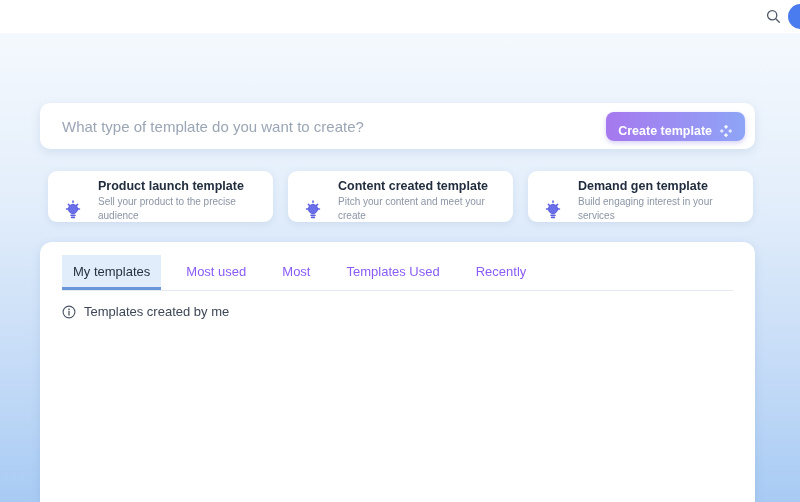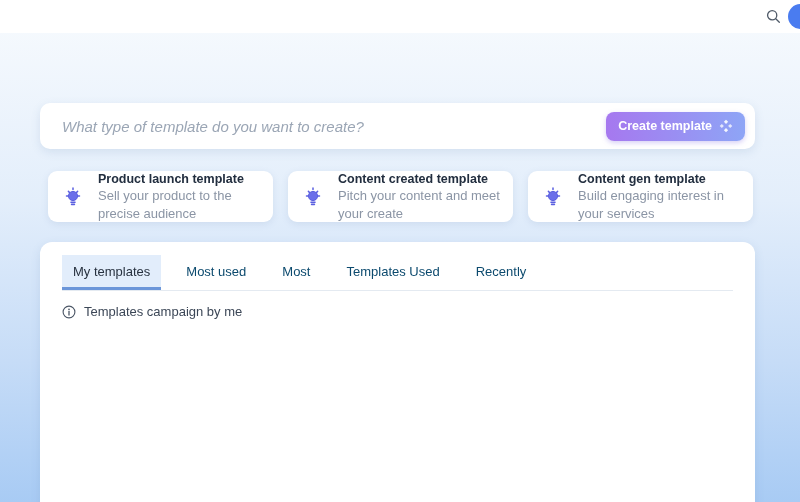--- a/index.html
+++ b/index.html
@@ -33,64 +33,64 @@
   
   .composer {
     position: absolute; left: 40px; top: 103px; width: 715px; height: 46px;
     background: #ffffff; border-radius: 10px;
     box-shadow: 0 3px 10px rgba(96, 129, 173, 0.16);
     display: flex; align-items: center; padding: 0 10px 0 22px;
   }
   .composer input {
     flex: 1; border: none; outline: none; background: transparent;
     font-family: "Liberation Sans", sans-serif;
-    font-size: 15px; color: #3b4656; font-style: italic;
+    font-size: 15px; color: #3b4656;
   }
   .composer input::placeholder { color: #9ba6b5; }
   .create-btn {
     border: none; cursor: pointer;
-    height: 29px; padding: 0 12px;
+    height: 29px; padding: 12px 12px;
     border-radius: 8px;
     background: linear-gradient(90deg, #a678ef 0%, #8ea5f6 100%);
     color: #ffffff; font-family: "Liberation Sans", sans-serif;
     font-size: 12.5px; font-weight: bold;
-    display: flex; align-items: center; gap: 7px;
+    display: flex; gap: 7px;
     box-shadow: 0 2px 5px rgba(140, 120, 230, 0.35);
   }
 
   
   .cards {
     position: absolute; left: 48px; top: 171px;
     display: flex; gap: 15px;
   }
   .card {
     width: 225px; height: 51px;
     background: #ffffff; border-radius: 9px;
     box-shadow: 0 2px 7px rgba(96, 129, 173, 0.14);
-    display: flex; align-items: center; gap: 13px;
+    display: flex; align-items: flex-end; gap: 13px;
     padding: 0 10px 0 13px;
     cursor: pointer;
   }
   .card-title { font-size: 12.5px; font-weight: bold; color: #222e3f; line-height: 1.35; }
-  .card-sub   { font-size: 13px; color: #8b95a5; line-height: 1.35; }
+  .card-sub   { font-size: 10px; color: #8b95a5; line-height: 1.35; }
 
   
   .panel {
     position: absolute; left: 40px; top: 242px; width: 715px; height: 296px;
     background: #ffffff; border-radius: 12px;
     box-shadow: 0 3px 10px rgba(96, 129, 173, 0.16);
   }
   .tabs {
     display: flex; align-items: stretch;
     margin: 13px 22px 0 22px;
     border-bottom: 1px solid #e4eaf1;
   }
   .tab {
     padding: 9px 11px 8px 11px; margin-right: 14px;
-    font-size: 13px; color: #0c4a6e;
+    font-size: 13px; color: #8b5cf6;
     border-bottom: 3px solid transparent;
     cursor: pointer; white-space: nowrap;
   }
   .tab.active {
     background: #e2edfb;
     color: #27313f;
     border-bottom-color: #6b96d9;
   }
   .empty-row {
     display: flex; align-items: center; gap: 8px;
@@ -165,21 +165,21 @@
     <div class="card">
       <span style="display:flex">
         <svg width="24" height="24" viewBox="0 0 24 24" fill="none">
           <circle cx="12" cy="11" r="4.6" fill="#6a6ee9"></circle>
           <circle cx="12" cy="11" r="4.6" stroke="#5a5fe0" stroke-width="1"></circle>
           <path d="M10 17.2 h4 M10.6 19.4 h2.8" stroke="#5a5fe0" stroke-width="1.6" stroke-linecap="round"></path>
           <path d="M12 3 v1.6 M5.5 11 H7 M17 11 h1.5 M7.4 6.4 l1.1 1.1 M16.6 6.4 l-1.1 1.1" stroke="#5a5fe0" stroke-width="1.5" stroke-linecap="round"></path>
         </svg>
       </span>
       <div>
-        <div class="card-title">Content gen template</div>
+        <div class="card-title">Demand gen template</div>
         <div class="card-sub">Build engaging interest in your services</div>
       </div>
     </div>
 
   </div>
 
   <div class="panel">
     <div class="tabs">
       <div class="tab active">My templates</div>
       <div class="tab">Most used</div>
@@ -189,17 +189,17 @@
     </div>
     <div class="empty-row">
       <span style="display:flex">
         <svg width="14" height="14" viewBox="0 0 14 14" fill="none">
           <circle cx="7" cy="7" r="6" stroke="#49556500" fill="none"></circle>
           <circle cx="7" cy="7" r="5.9" stroke="#4a5565" stroke-width="1.1"></circle>
           <circle cx="7" cy="4.3" r="0.85" fill="#4a5565"></circle>
           <line x1="7" y1="6.5" x2="7" y2="10" stroke="#4a5565" stroke-width="1.3" stroke-linecap="round"></line>
         </svg>
       </span>
-      <span class="empty-text">Templates campaign by me</span>
+      <span class="empty-text">Templates created by me</span>
     </div>
   </div>
 
 </div>
 
 </body></html>

